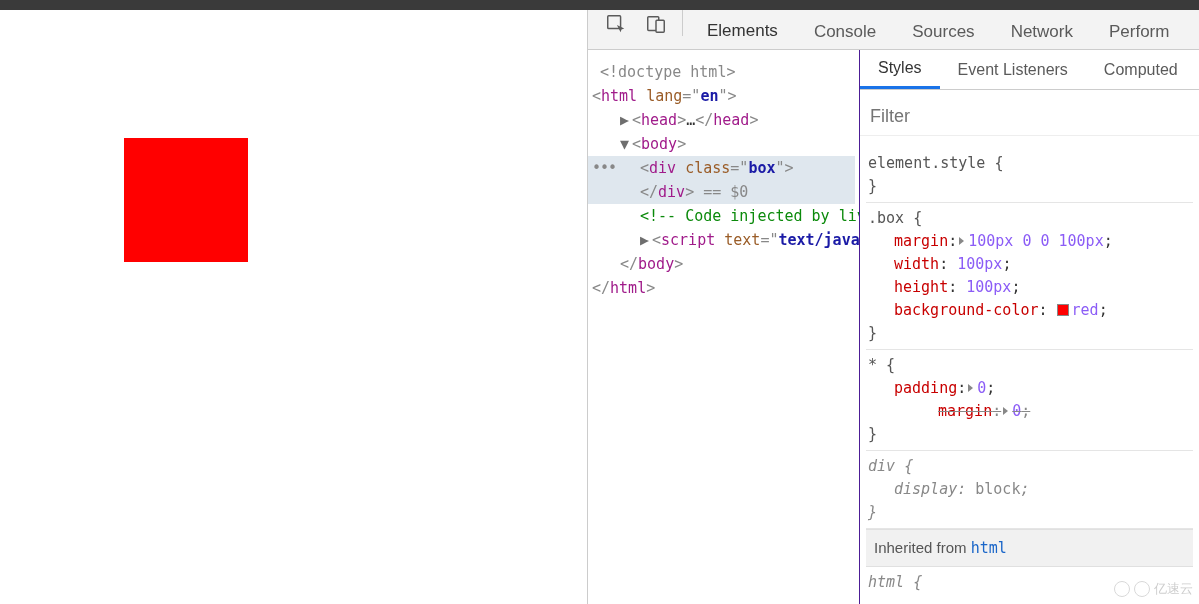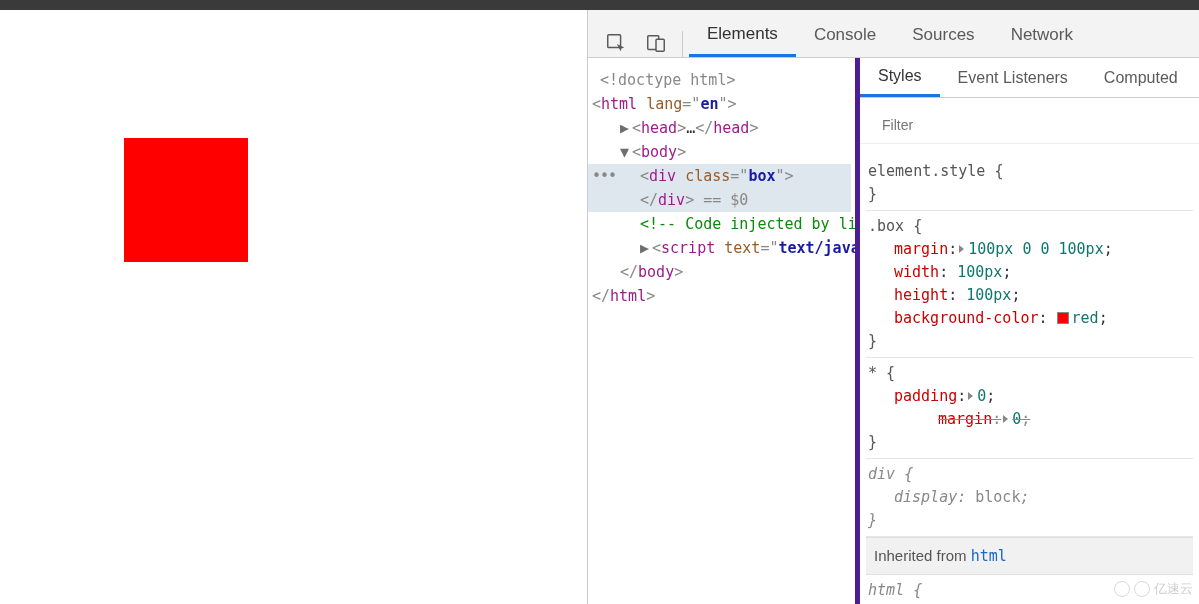--- a/index.html
+++ b/index.html
@@ -34,23 +34,23 @@
   height: 124px;
   background: #ff0000;
 }
 .devtools {
   flex: 1;
   display: flex;
   flex-direction: column;
   background: #f3f3f3;
 }
 .devtools-toolbar {
-  height: 48px;
-  display: flex;
-  align-items: flex-end;
+  height: 40px;
+  display: flex;
+  align-items: flex-start;
   border-bottom: 1px solid #ccc;
   background: #f3f3f3;
   padding: 0 8px;
 }
 .tb-icon {
   width: 28px;
   height: 28px;
   display: flex;
   align-items: center;
   justify-content: center;
@@ -82,21 +82,21 @@
   display: flex;
   overflow: hidden;
 }
 .dom-panel {
   width: 272px;
   background: #fff;
   font-family: Consolas, Menlo, monospace;
   font-size: 15px;
   line-height: 24px;
   padding: 10px 4px 10px 4px;
-  border-right: 5px solid #4c1d95;
+  border-right: 1px solid #4c1d95;
   overflow: hidden;
   position: relative;
 }
 .dom-line { white-space: nowrap; }
 .i1 { padding-left: 8px; }
 .i2 { padding-left: 28px; }
 .i3 { padding-left: 48px; }
 .tag-punc { color: #888; font-family: Consolas, monospace; }
 .tag-name { color: #a01b8a; }
 .attr-name { color: #9a5c27; }
@@ -147,42 +147,41 @@
 .filter-row {
   height: 38px;
   border-bottom: 1px solid #eee;
   display: flex;
   align-items: center;
   padding-left: 10px;
 }
 .filter-input {
   border: none;
   outline: none;
-  font-size: 14px;
+  font-size: 18px;
   color: #ef4444;
   width: 100%;
   background: transparent;
-  margin-left: 12px;
 }
 .rules {
   flex: 1;
   overflow-y: auto;
   font-family: Consolas, Menlo, monospace;
   font-size: 15px;
   line-height: 23px;
   padding: 4px 6px;
 }
 .rule-block { border-bottom: 1px solid #e5e5e5; padding: 4px 2px; }
 .selector { color: #555; }
 .selector.ua { color: #888; font-style: italic; }
 .brace { color: #555; }
 .prop { padding-left: 26px; }
 .prop-name { color: #c80000; }
 .prop-name.ua { color: #888; font-style: italic; }
-.prop-val { color: #0f766e; }
+.prop-val { color: #8b5cf6; }
 .prop-val.ua { color: #888; }
 .tri {
   display: inline-block;
   width: 0; height: 0;
   border-left: 5px solid #888;
   border-top: 4px solid transparent;
   border-bottom: 4px solid transparent;
   margin: 0 4px 1px 2px;
 }
 .swatch {
@@ -244,20 +243,21 @@
         <svg viewBox="0 0 24 24" fill="none" stroke="#5a5a5a" stroke-width="1.6">
           <rect x="3" y="4" width="12" height="15" rx="1"></rect>
           <rect x="12" y="8" width="9" height="13" rx="1" fill="#f3f3f3"></rect>
         </svg>
       </div>
       <div class="tb-sep"></div>
       <div class="tb-tab active">Elements</div>
       <div class="tb-tab">Console</div>
       <div class="tb-tab">Sources</div>
       <div class="tb-tab">Network</div>
+      <div class="tb-tab">Perform</div>
     </div>
 
     <div class="devtools-body">
 
       <div class="dom-panel">
         <div class="dom-line i1"><span class="tag-punc">&lt;!doctype html&gt;</span></div>
         <div class="dom-line"><span class="tag-punc">&lt;</span><span class="tag-name">html</span> <span class="attr-name">lang</span><span class="tag-punc">="</span><span class="attr-val">en</span><span class="tag-punc">"&gt;</span></div>
         <div class="dom-line i2"><span class="disclosure">▶</span><span class="tag-punc">&lt;</span><span class="tag-name">head</span><span class="tag-punc">&gt;</span><span>…</span><span class="tag-punc">&lt;/</span><span class="tag-name">head</span><span class="tag-punc">&gt;</span></div>
         <div class="dom-line i2"><span class="disclosure">▼</span><span class="tag-punc">&lt;</span><span class="tag-name">body</span><span class="tag-punc">&gt;</span></div>
 

